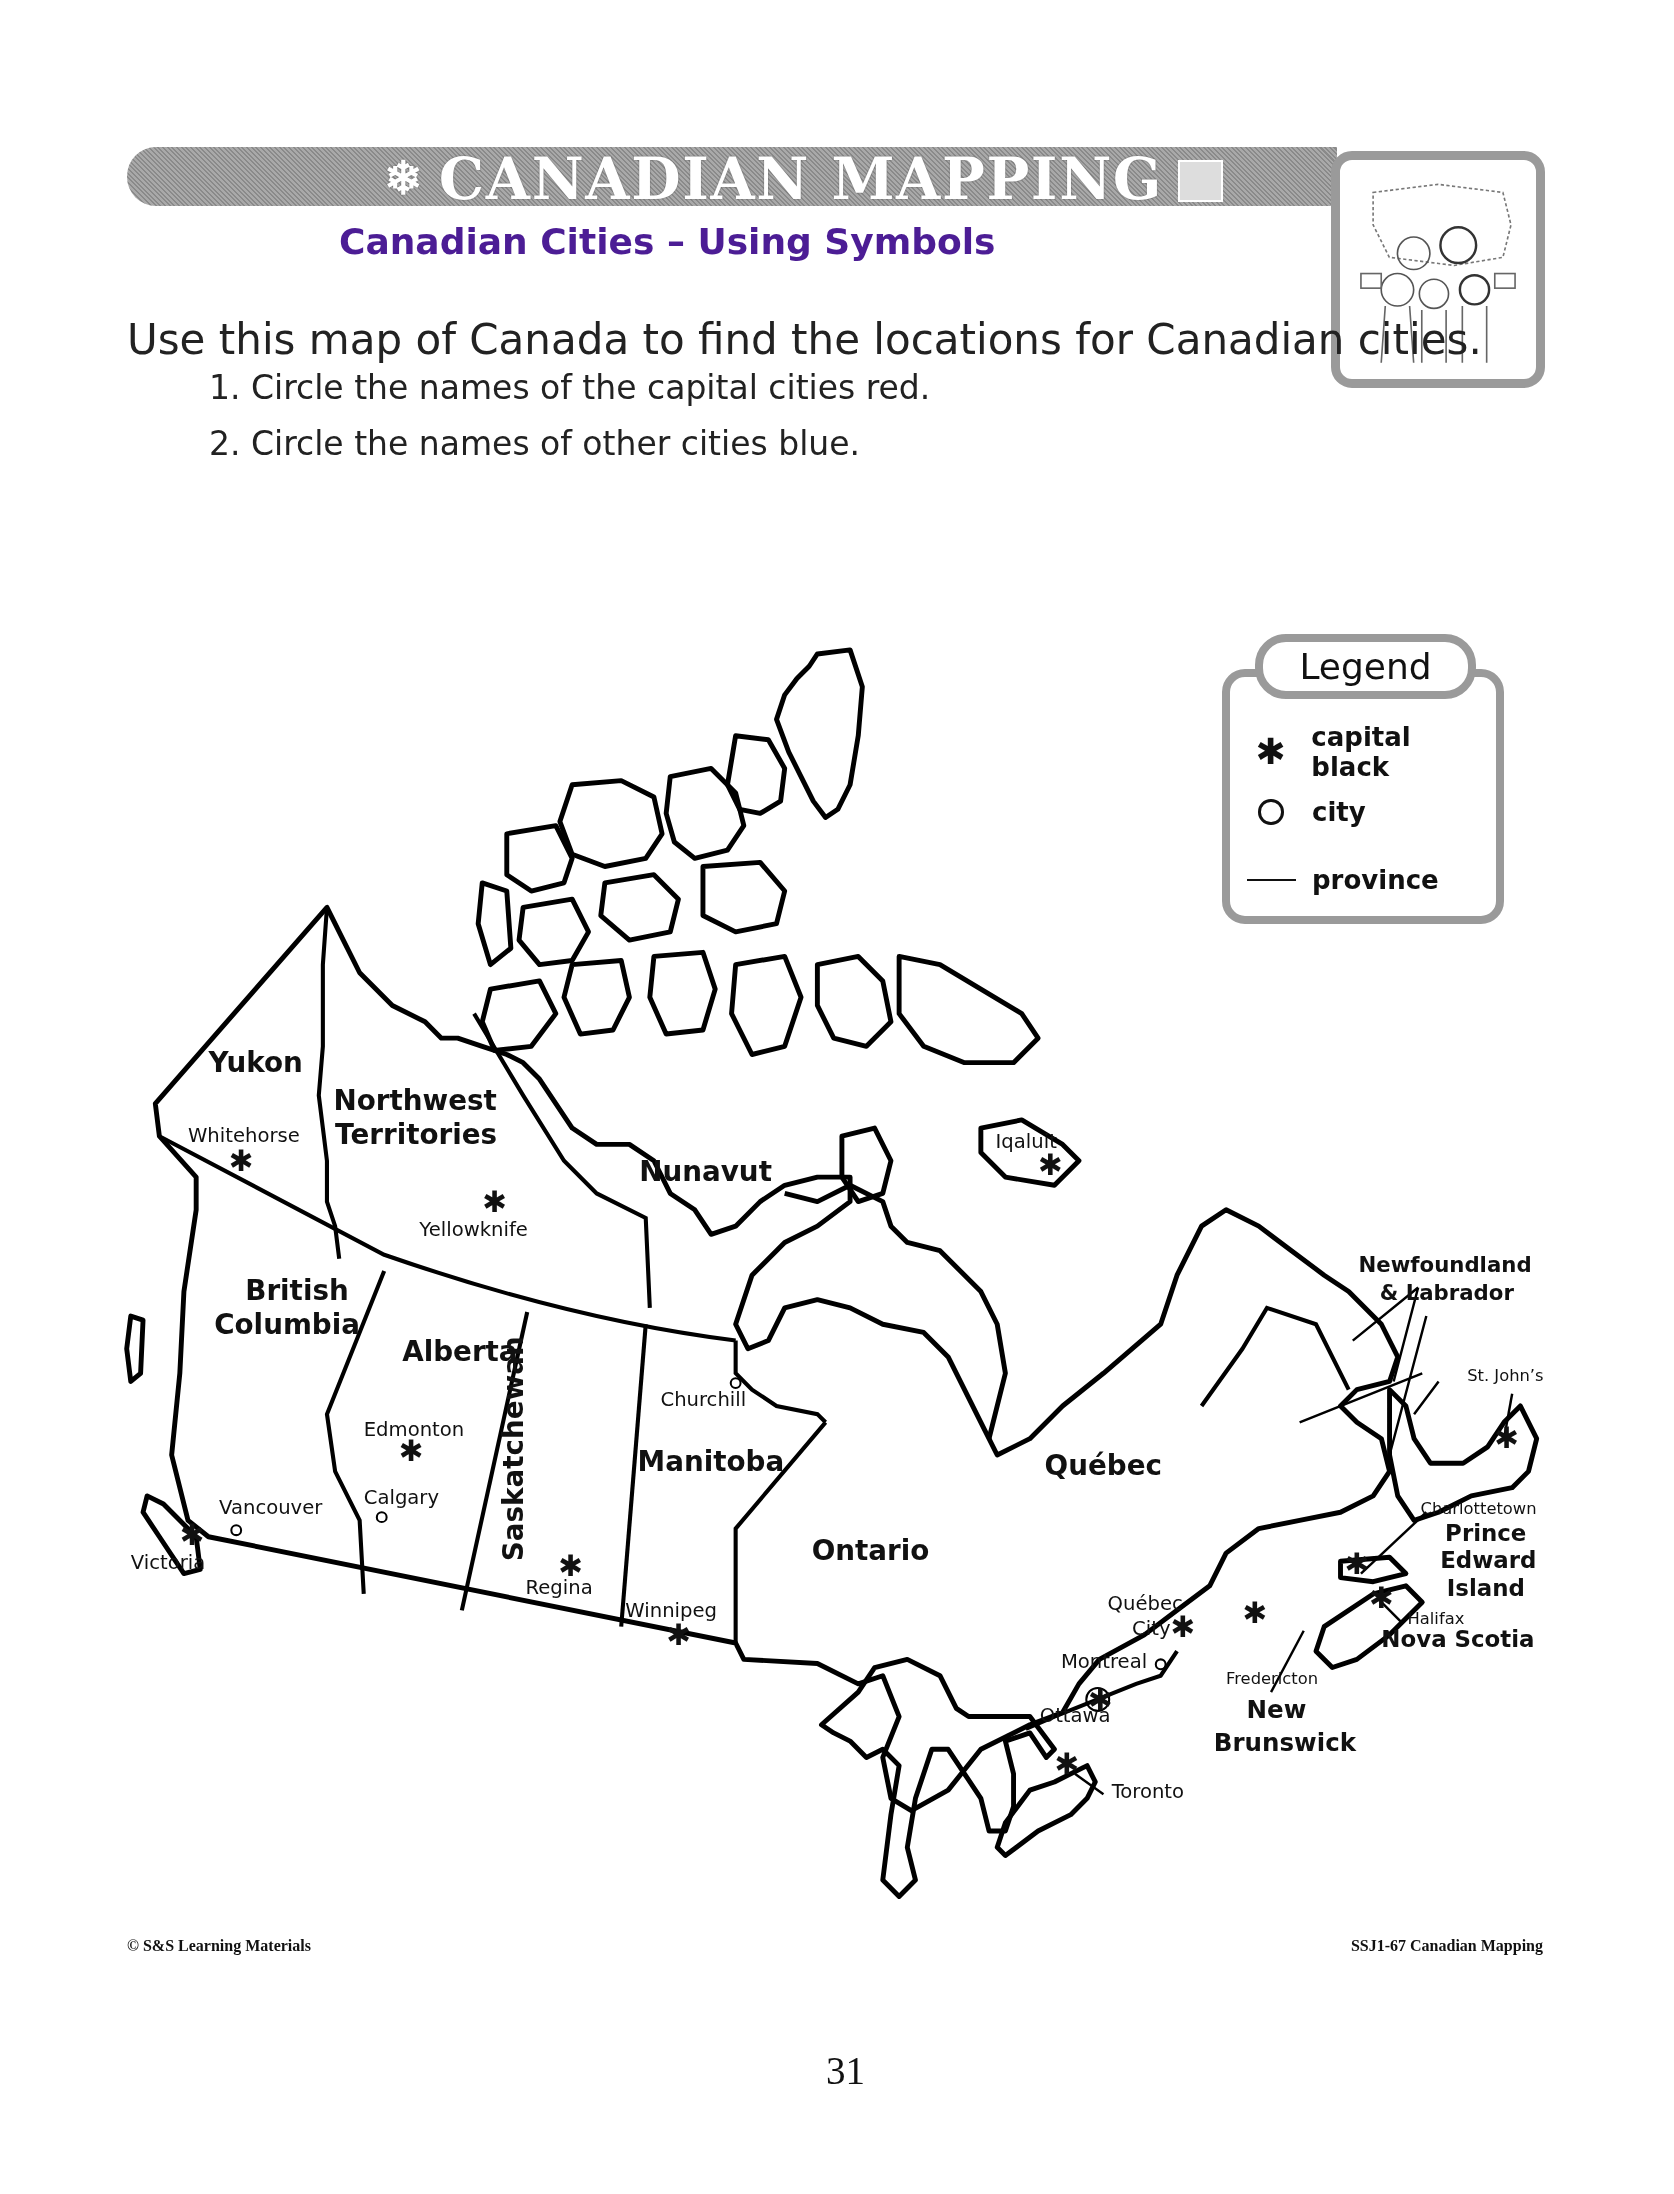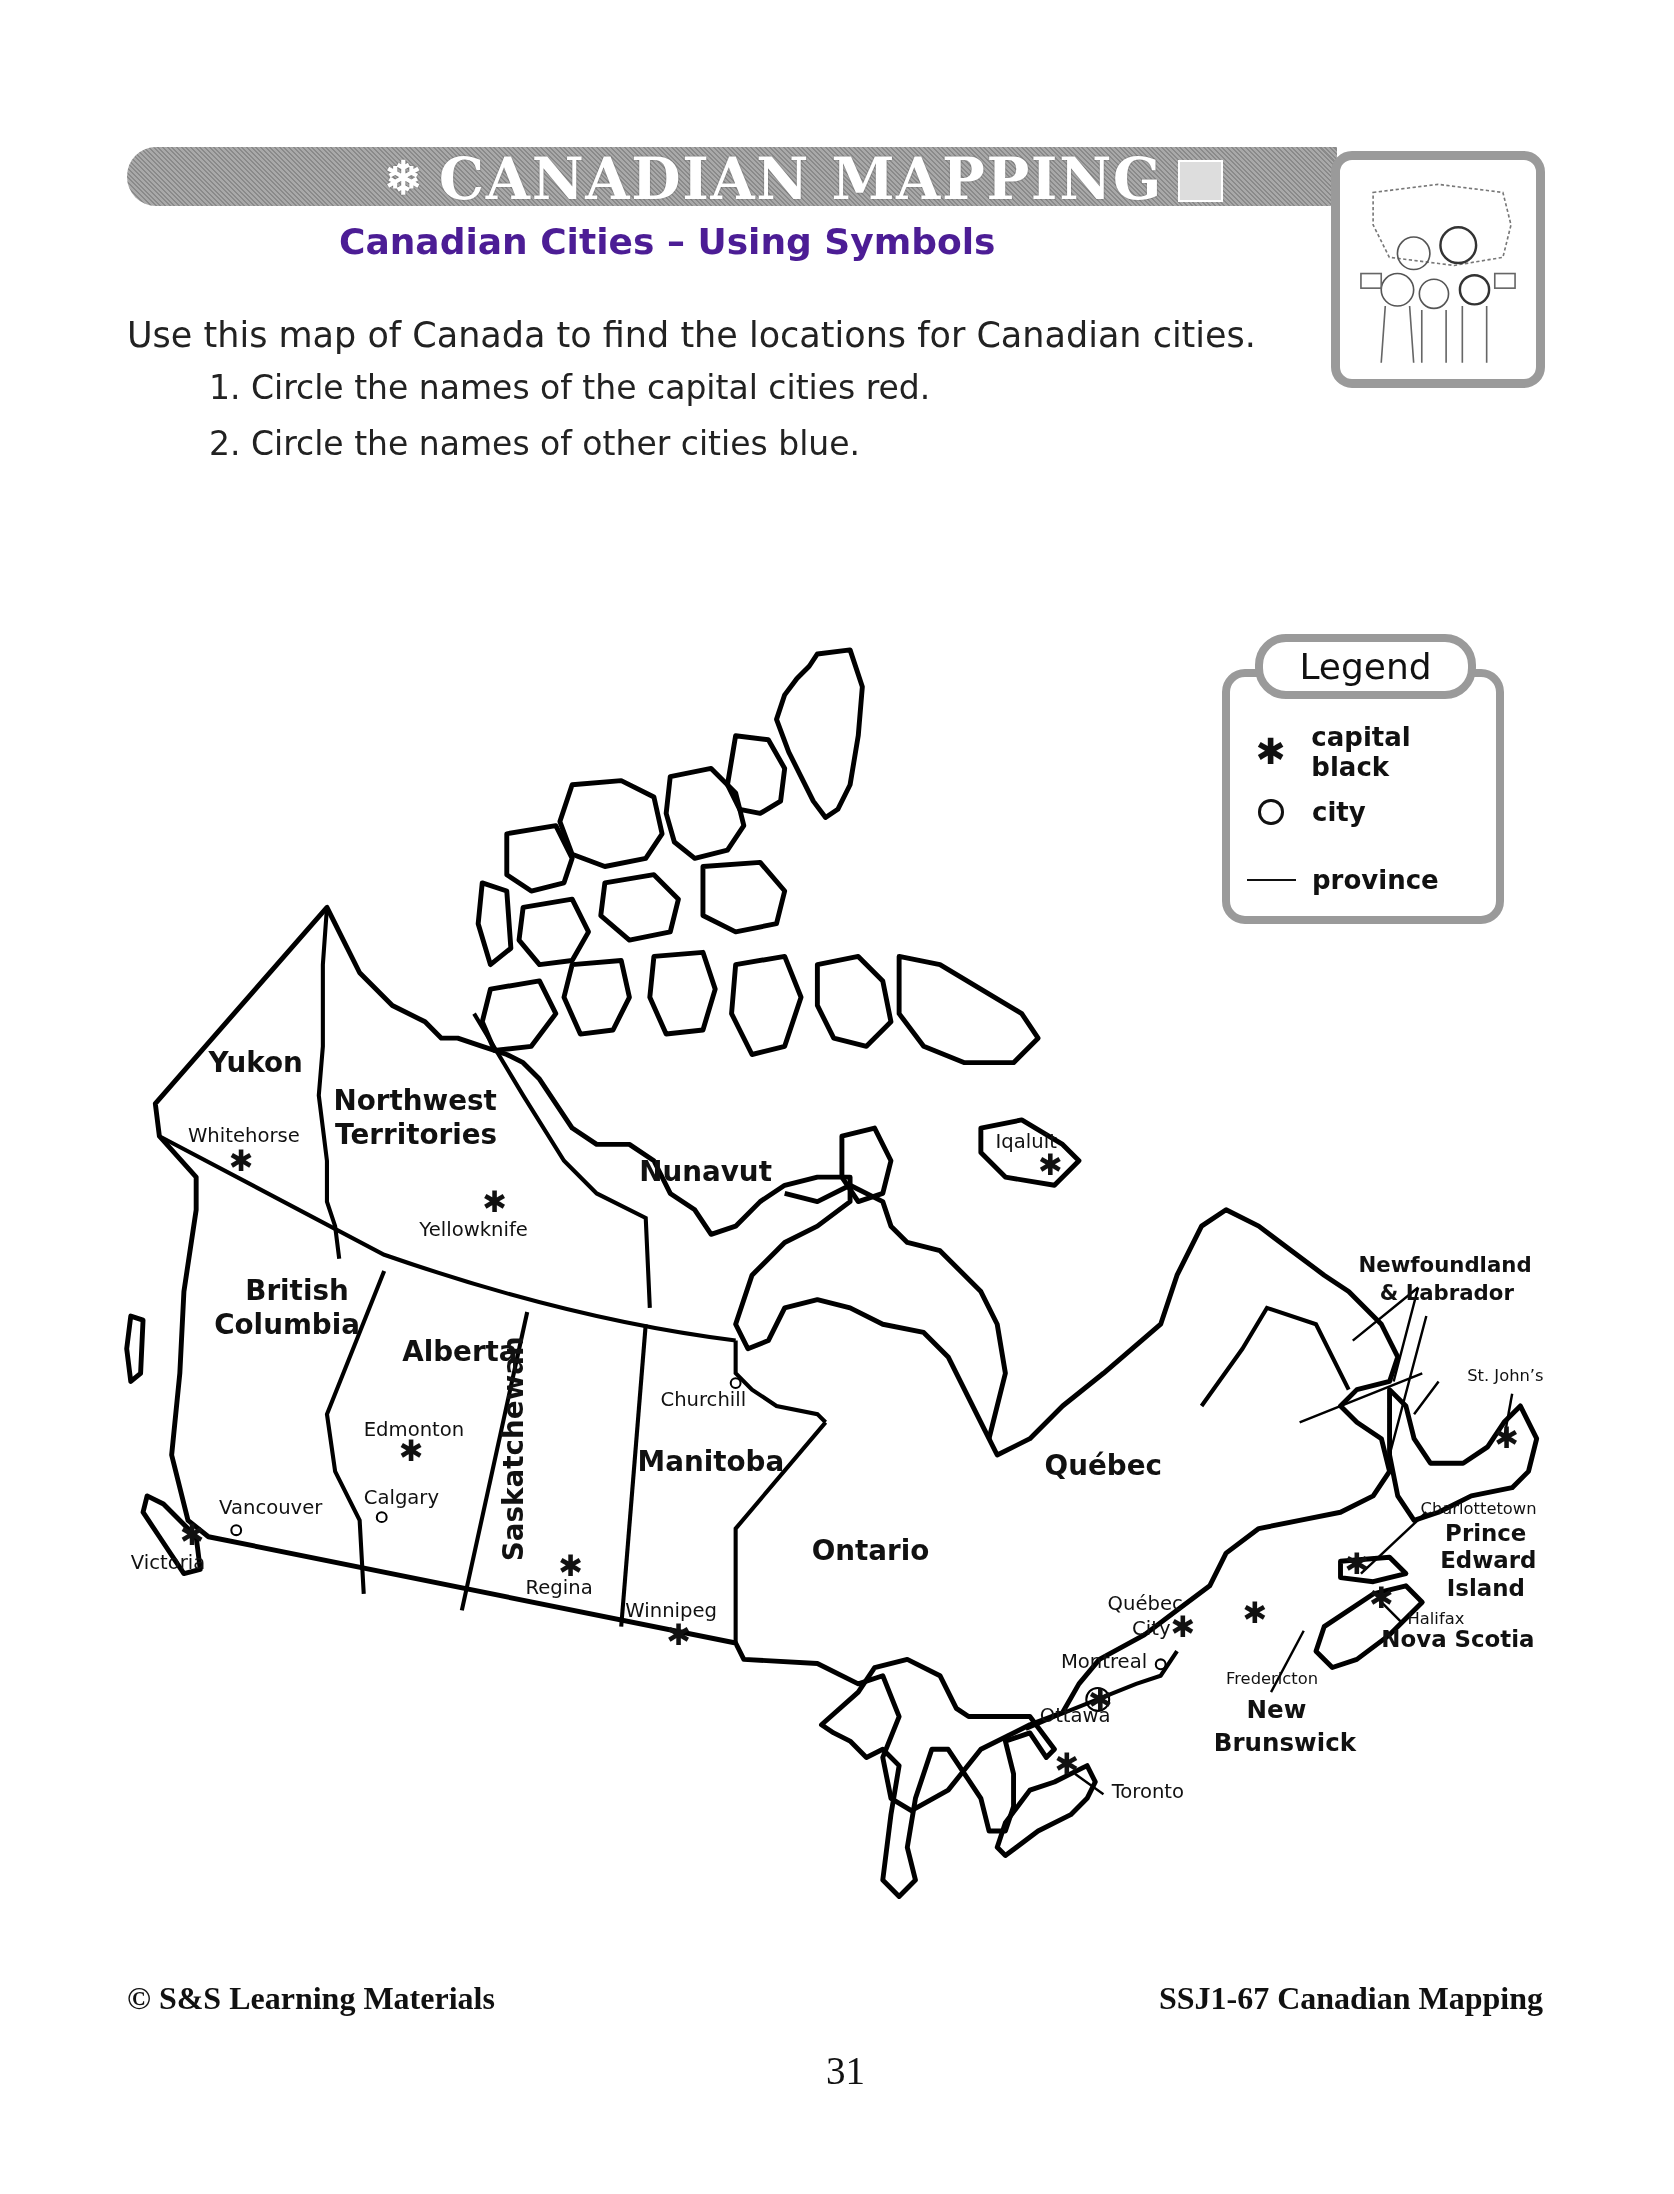--- a/index.html
+++ b/index.html
@@ -24,21 +24,21 @@
   
   .illus {
     position: absolute; left: 1331px; top: 151px; width: 214px; height: 237px;
     border: 9.8px solid #9a9a9a; border-radius: 21px; background: #fff; box-sizing: border-box;
   }
   .illus svg { width: 100%; height: 100%; }
 
   .subtitle {
     position: absolute; left: 339px; top: 221px; font-weight: bold; font-size: 36px; color: #4c1d95;
   }
-  .intro { position: absolute; left: 127px; top: 315px; font-size: 35px; color: #222; }
+  .intro { position: absolute; left: 127px; top: 315px; font-size: 42px; color: #222; }
   .steps { position: absolute; left: 176px; top: 364px; font-size: 33px; color: #222; margin: 0; padding: 0; list-style: none; }
   .steps li { height: 56px; line-height: 47px; margin-left: 33px; }
   .black-dot { display: inline-block; width: 24.5px; height: 24.5px; border-radius: 50%; background: #000; margin-left: 13px; vertical-align: -2.5px; }
 
   
   .legend {
     position: absolute; left: 1222px; top: 669px; width: 282px; height: 255px;
     border: 8.2px solid #9a9a9a; border-radius: 23px; background: #fff; box-sizing: border-box;
   }
   .legend-title-box {
@@ -57,21 +57,21 @@
   .map { position: absolute; left: 0; top: 0; width: 1674px; height: 2194px; }
   .map .coast { fill: none; stroke: #000; stroke-width: 6; stroke-linejoin: round; }
   .map .border { fill: none; stroke: #000; stroke-width: 5; }
   .map .thin { fill: none; stroke: #000; stroke-width: 3; }
   .map text { font-family: "DejaVu Sans", sans-serif; fill: #111; }
   .prov { font-weight: bold; font-size: 34px; }
   .city { font-size: 24px; }
   .star { font-size: 36px; font-weight: bold; }
 
   
-  .footer { position: absolute; top: 1980px; font-family: "Liberation Serif", serif; font-size: 32px; color: #111; }
+  .footer { position: absolute; top: 1937px; font-family: "Liberation Serif", serif; font-size: 16px; color: #111; }
   .f-left { left: 127px; font-weight: bold; }
   .f-mid { left: 826px; font-size: 39px; top: 2048px; }
   .f-right { right: 131px; font-weight: bold; }
 </style>
 </head>
 <body>
 
 <div class="banner"></div>
 <div class="banner-title">
   <span class="maple">❄</span>

